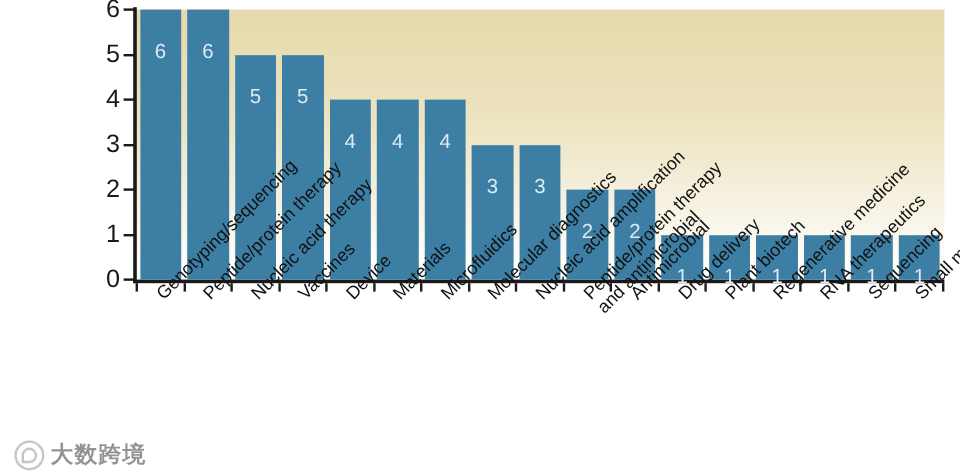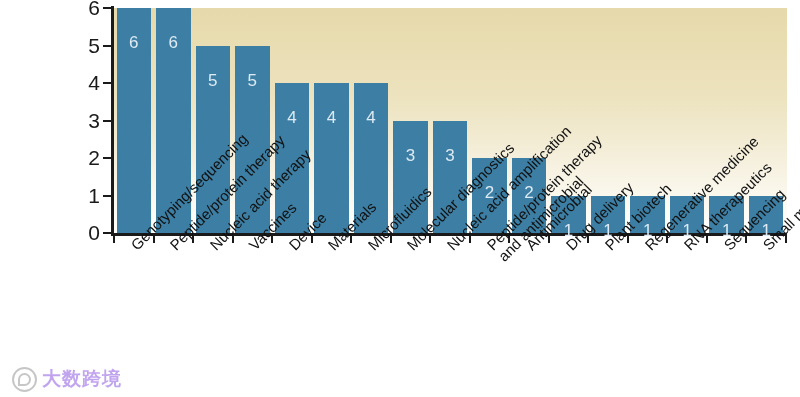--- a/index.html
+++ b/index.html
@@ -139,21 +139,21 @@
     left: 4px;
     top: 4px;
     width: 9px;
     height: 9px;
     border: 2px solid #7a7a7a;
     border-radius: 50% 50% 50% 0;
   }
   #watermark .wm-text {
     font-size: 19px;
     font-weight: bold;
-    color: #6d28d9;
+    color: #000000;
     letter-spacing: 1px;
     font-family: "DejaVu Sans", sans-serif;
   }
 </style>
 </head>
 <body>
 
 <div id="root">
 
   <div id="plot-bg"></div>

